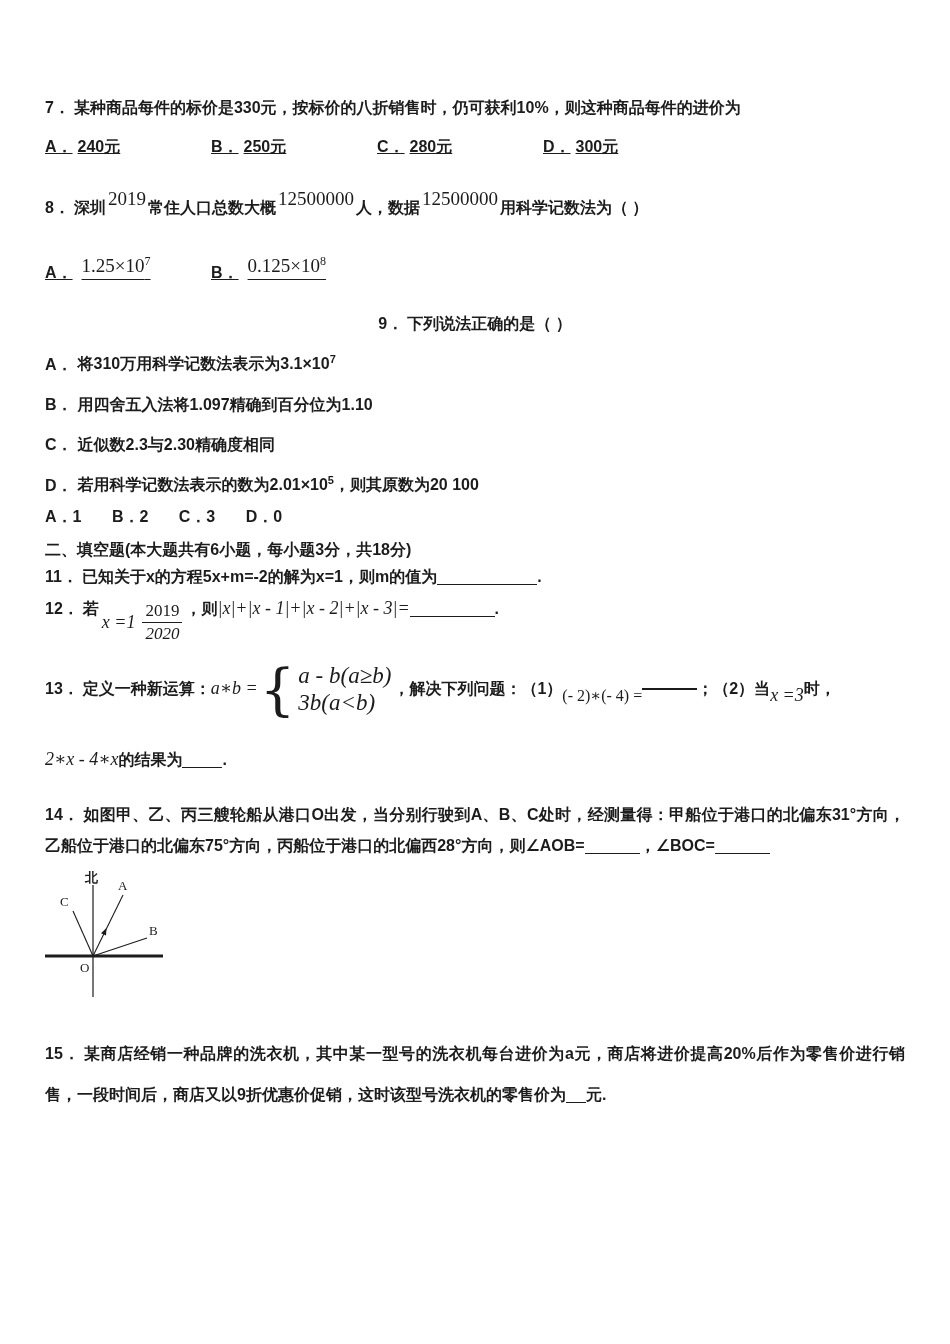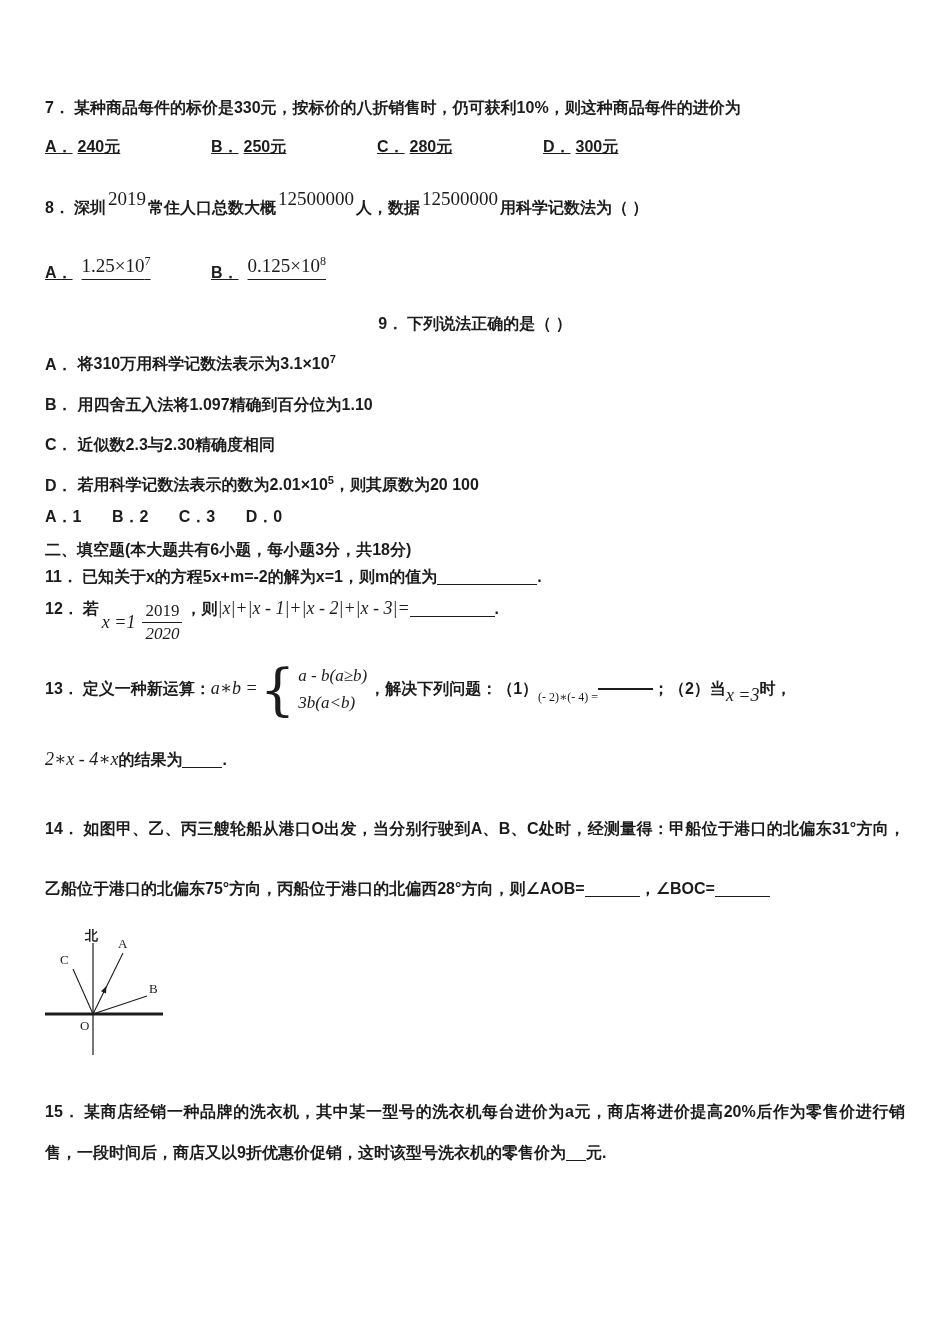--- a/index.html
+++ b/index.html
@@ -71,26 +71,26 @@
           font-family: "Liberation Serif", "DejaVu Serif", serif; font-weight: 400; font-size: 17px; font-style: normal; }
   .frac .num { border-bottom: 1.4px solid #1c1c1c; padding: 0 3px 1px; }
   .frac .den { padding-top: 1px; font-style: italic; }
 
   
   #q13 { margin-top: 18px; white-space: nowrap; }
   .casewrap { display: inline-flex; align-items: center; vertical-align: middle; margin: 0 2px; }
   .brace { font-family: "DejaVu Serif", "Liberation Serif", serif; font-style: normal; font-weight: 400;
            font-size: 56px; line-height: 56px; margin-right: 3px; }
   .cases { display: inline-flex; flex-direction: column; gap: 7px; }
-  .caserow { font-size: 17px; line-height: 20px; }
-  .mcalc { font-family: "Liberation Serif", "DejaVu Serif", serif; font-style: normal; font-weight: 400; font-size: 12px; }
+  .caserow { font-size: 23px; line-height: 20px; }
+  .mcalc { font-family: "Liberation Serif", "DejaVu Serif", serif; font-style: normal; font-weight: 400; font-size: 16px; }
   .lowered { vertical-align: -7px; }
   #q13b { margin-top: 28px; line-height: 26px; }
 
-  #q14 { margin-top: 26px; line-height: 60px; text-align: justify; }
+  #q14 { margin-top: 26px; line-height: 31px; text-align: justify; }
   #diagram-wrap { margin-top: 4px; }
   svg .lbl { font-family: "Liberation Serif", "DejaVu Serif", serif; font-size: 13px; font-weight: 400; fill: #1c1c1c; }
   svg .lblcn { font-family: "Liberation Sans", "DejaVu Sans", sans-serif; font-size: 13px; font-weight: 700; fill: #1c1c1c; }
 
   #q15 { margin-top: 16px; line-height: 41px; text-align: justify; }
 </style>
 </head>
 <body>
 
 <div class="page">

